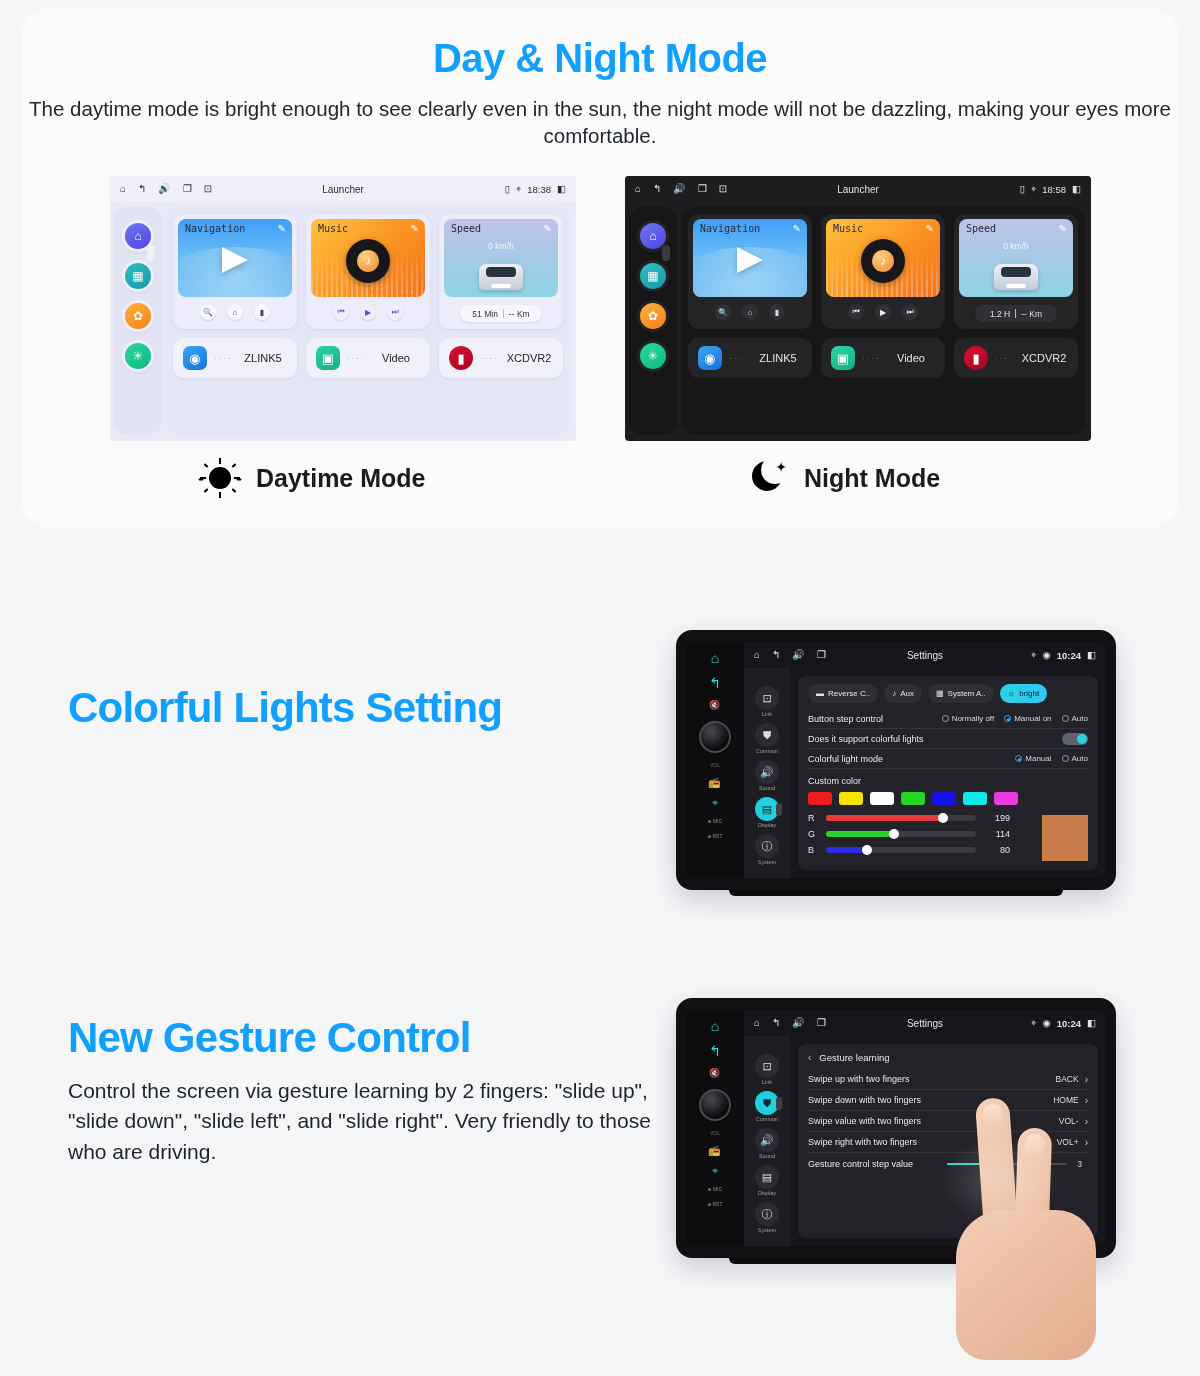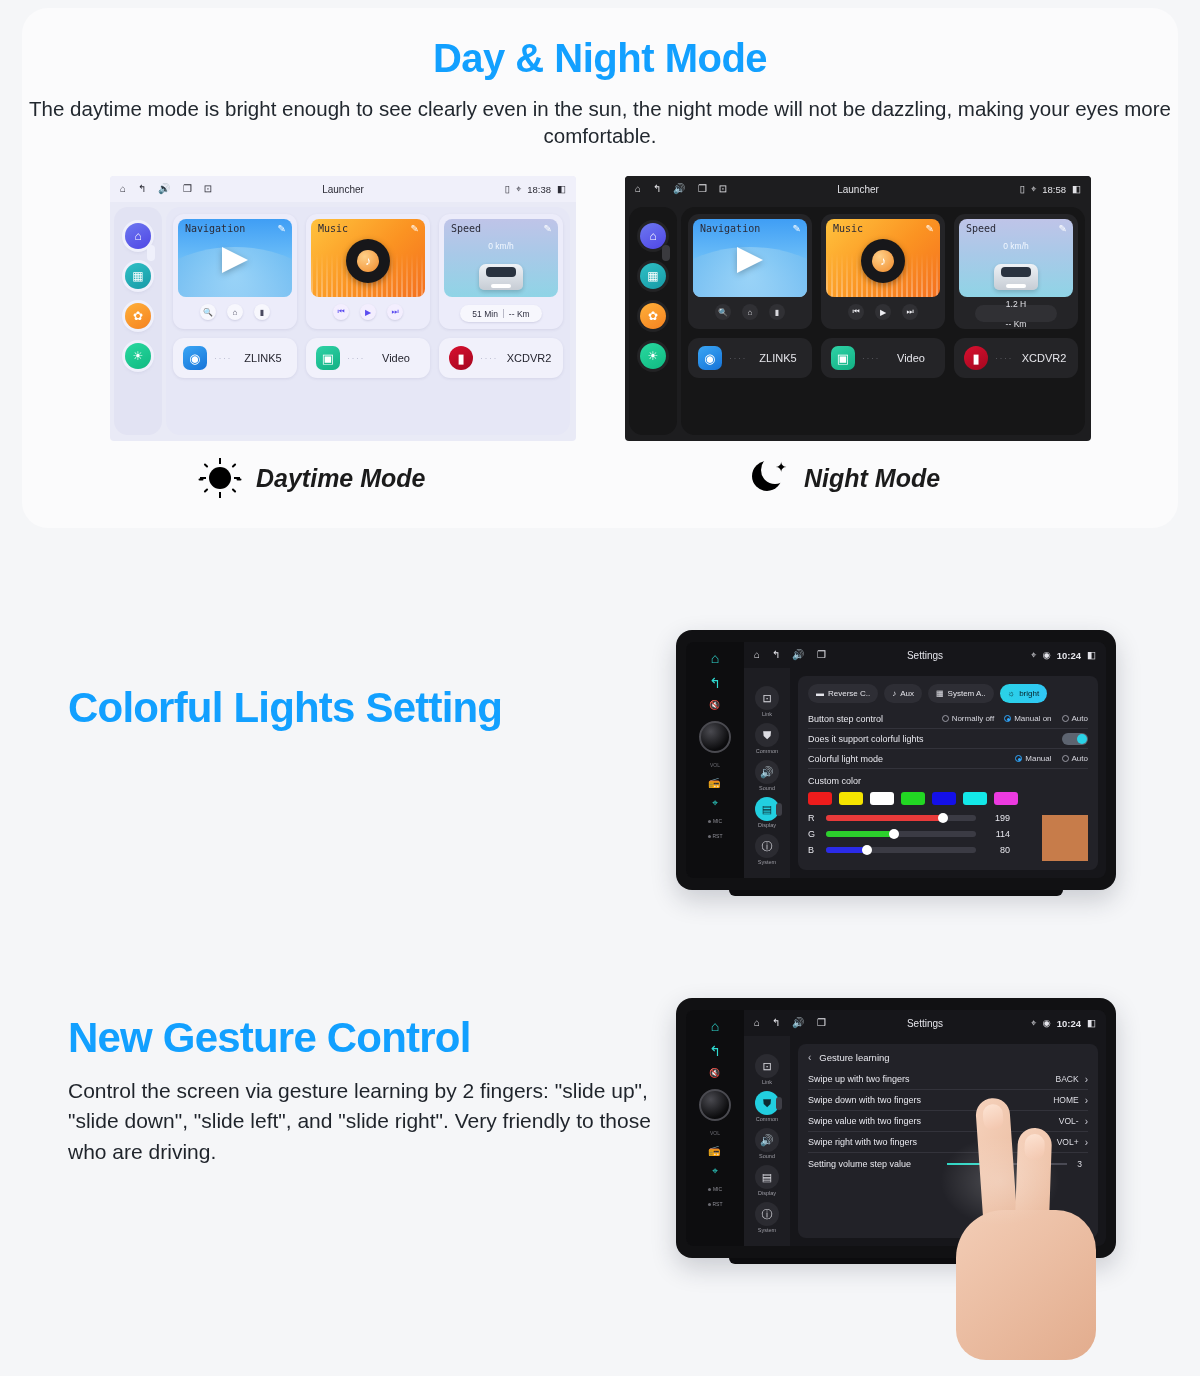--- a/index.html
+++ b/index.html
@@ -142,21 +142,21 @@
   .day .cbtn { background:#f7f7fd; color:#4a4a60; box-shadow:0 1px 2px rgba(90,90,140,.2); }
   .night .cbtn { background:#303034; color:#d8d8dd; }
   .day .cbtn.mus { color:#5b4cf0; background:#f3eefe; }
   .night .cbtn.mus { color:#f0f0f4; }
   .pill {
     margin: 8px auto 2px; width: 82px; height: 17px; border-radius: 9px;
     display:flex; align-items:center; justify-content:center; gap:5px;
     font-size: 8.5px;
   }
   .day .pill { background:#f7f7fd; color:#2f2f40; box-shadow:0 1px 2px rgba(90,90,140,.18); }
-  .night .pill { background:#303034; color:#e0e0e5;flex-direction:column; }
+  .night .pill { background:#303034; color:#e0e0e5; }
   .pill i { width:1px; height:9px; background:#b9b9c8; display:inline-block; }
 
   .apps { display:flex; gap:9px; margin-top: 9px; }
   .app {
     flex:1; height: 40px; border-radius: 11px;
     display:flex; align-items:center; padding: 0 10px; gap: 7px;
   }
   .day .app { background:#f1f1fb; box-shadow:0 1px 3px rgba(90,90,140,.12); }
   .night .app { background:#242427; }
   .app-ic { width: 24px; height: 24px; border-radius: 7px; display:flex; align-items:center; justify-content:center; color:#fff; font-size: 13px; }
@@ -165,21 +165,21 @@
   .ai-dvr   { background: linear-gradient(150deg,#d8102f,#a4071f); border-radius:50%; }
   .dots { letter-spacing: 1.5px; font-size: 9px; }
   .day .dots { color:#b9bace; }
   .night .dots { color:#5b5b62; }
   .app-name { font-size: 11px; margin-left:auto; margin-right:auto; }
   .day .app-name { color:#24242e; }
   .night .app-name { color:#e6e6eb; }
 
   
   .mode-cap { position: absolute; display:flex; align-items:center; gap: 16px; }
-  .mode-cap span { font-size: 25px; font-weight: bold; font-style: italic; }
+  .mode-cap span { font-size: 25px; font-weight: bold; }
   .cap-day { left: 200px; top: 458px; }
   .cap-night { left: 748px; top: 458px; }
   .sun { width: 24px; height: 24px; border-radius: 50%; background:#000; position:relative; }
   .sun::before, .sun::after {
     content:""; position:absolute; left:50%; top:50%; width: 40px; height: 2px;
     background:
       linear-gradient(90deg,#000 0 6px, transparent 6px calc(100% - 6px), #000 calc(100% - 6px) 100%);
     transform: translate(-50%,-50%);
   }
   .sun::after { transform: translate(-50%,-50%) rotate(90deg); }
@@ -753,21 +753,21 @@
               <span class="gl">Swipe value with two fingers</span>
               <span class="gv">VOL-</span>
               <span class="chev">›</span>
             </div>
             <div class="grow">
               <span class="gl">Swipe right with two fingers</span>
               <span class="gv">VOL+</span>
               <span class="chev">›</span>
             </div>
             <div class="grow" style="border-bottom:none;">
-              <span class="gl">Setting volume step value</span>
+              <span class="gl">Gesture control step value</span>
               <span class="steptrack">
                 <span class="stepfill"></span>
                   <span class="stepdot"></span>
               </span>
               <span class="gv">3</span>
             </div>
           </div>
         </div>
       </div>
     </div>

